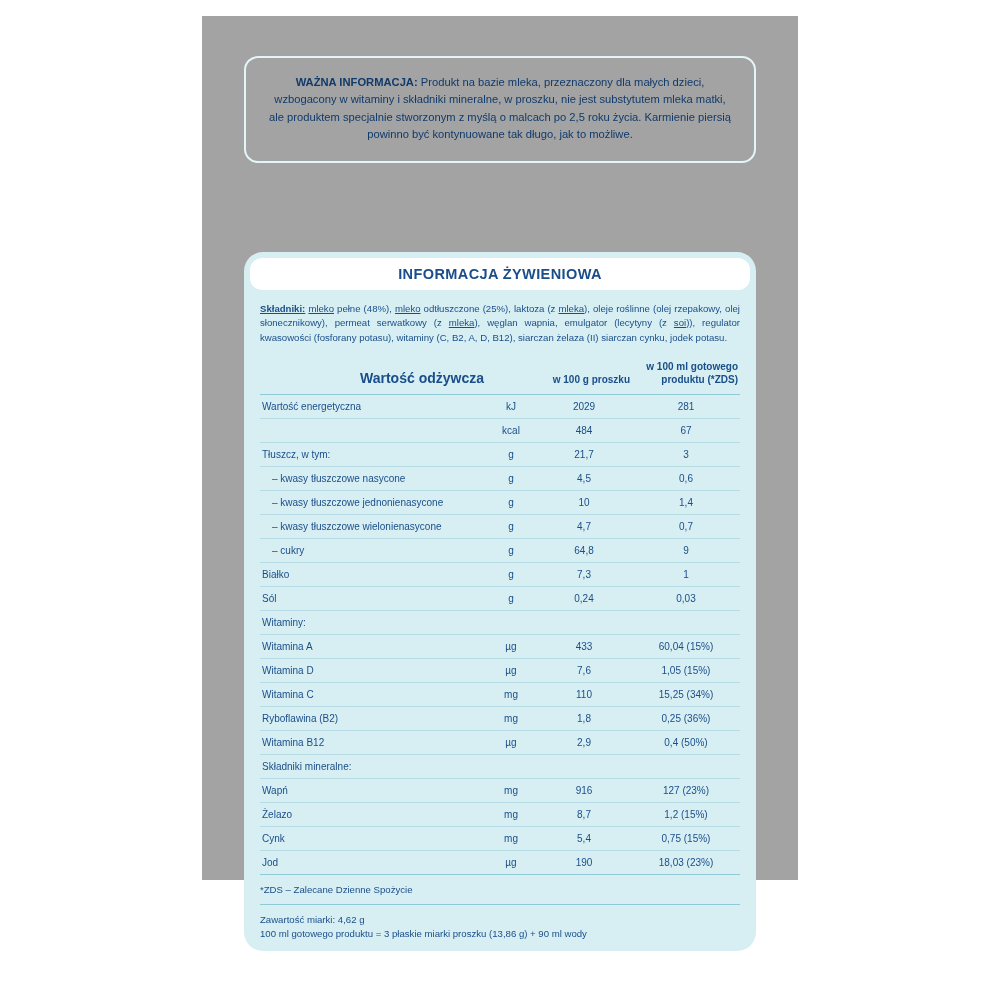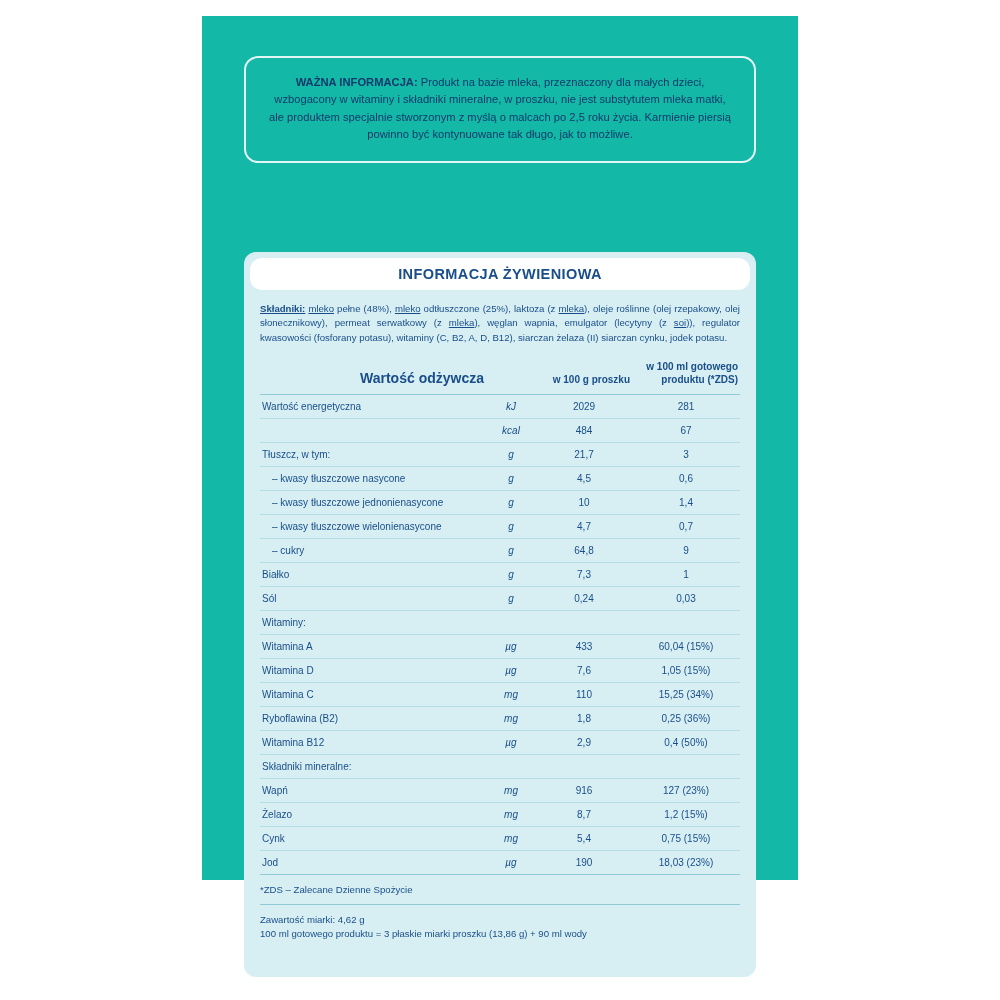--- a/index.html
+++ b/index.html
@@ -21,21 +21,21 @@
     background: #ffffff;
   }
 
   
   .panel {
     position: absolute;
     left: 202px;
     top: 16px;
     width: 596px;
     height: 864px;
-    background: #14b8a6;
+    background: #a3a3a3;
   }
 
   
   .info-box {
     position: absolute;
     left: 42px;
     top: 40px;
     width: 512px;
     box-sizing: border-box;
     border: 2px solid #e4f5f7;
@@ -50,23 +50,23 @@
     font-weight: bold;
   }
 
   
   .card {
     position: absolute;
     left: 42px;
     top: 236px;
     width: 512px;
     background: #d7eff3;
-    border-radius: 12px;
+    border-radius: 19px;
     box-sizing: border-box;
-    padding-bottom: 36px;
+    padding-bottom: 10px;
     overflow: hidden;
   }
   .card-header {
     background: #ffffff;
     border-radius: 12px;
     margin: 6px 6px 0 6px;
     text-align: center;
     padding: 8px 0 8px 0;
     color: #1a4e8a;
     font-size: 14.5px;
@@ -104,21 +104,21 @@
   }
   th.th-unit { width: 46px; }
   th.th-c1 { width: 92px; text-align: right; font-size: 10px; line-height: 1.25; }
   th.th-c2 { width: 104px; text-align: right; font-size: 10px; line-height: 1.25; }
 
   table.nutri td {
     padding: 6px 2px 6px 2px;
     border-bottom: 1px solid #b6dce5;
   }
   td.c-name { text-align: left; }
-  td.c-unit { text-align: center; font-style: italic; }
+  td.c-unit { text-align: center; }
   td.c-v1 { text-align: center; }
   td.c-v2 { text-align: center; }
   tr.indent td.c-name { padding-left: 12px; }
   tr.lastline td { border-bottom: 1px solid #8fc9d6; }
 
   .footnote {
     color: #1a4e8a;
     font-size: 9.6px;
     padding: 8px 16px 0 16px;
     line-height: 1.5;

